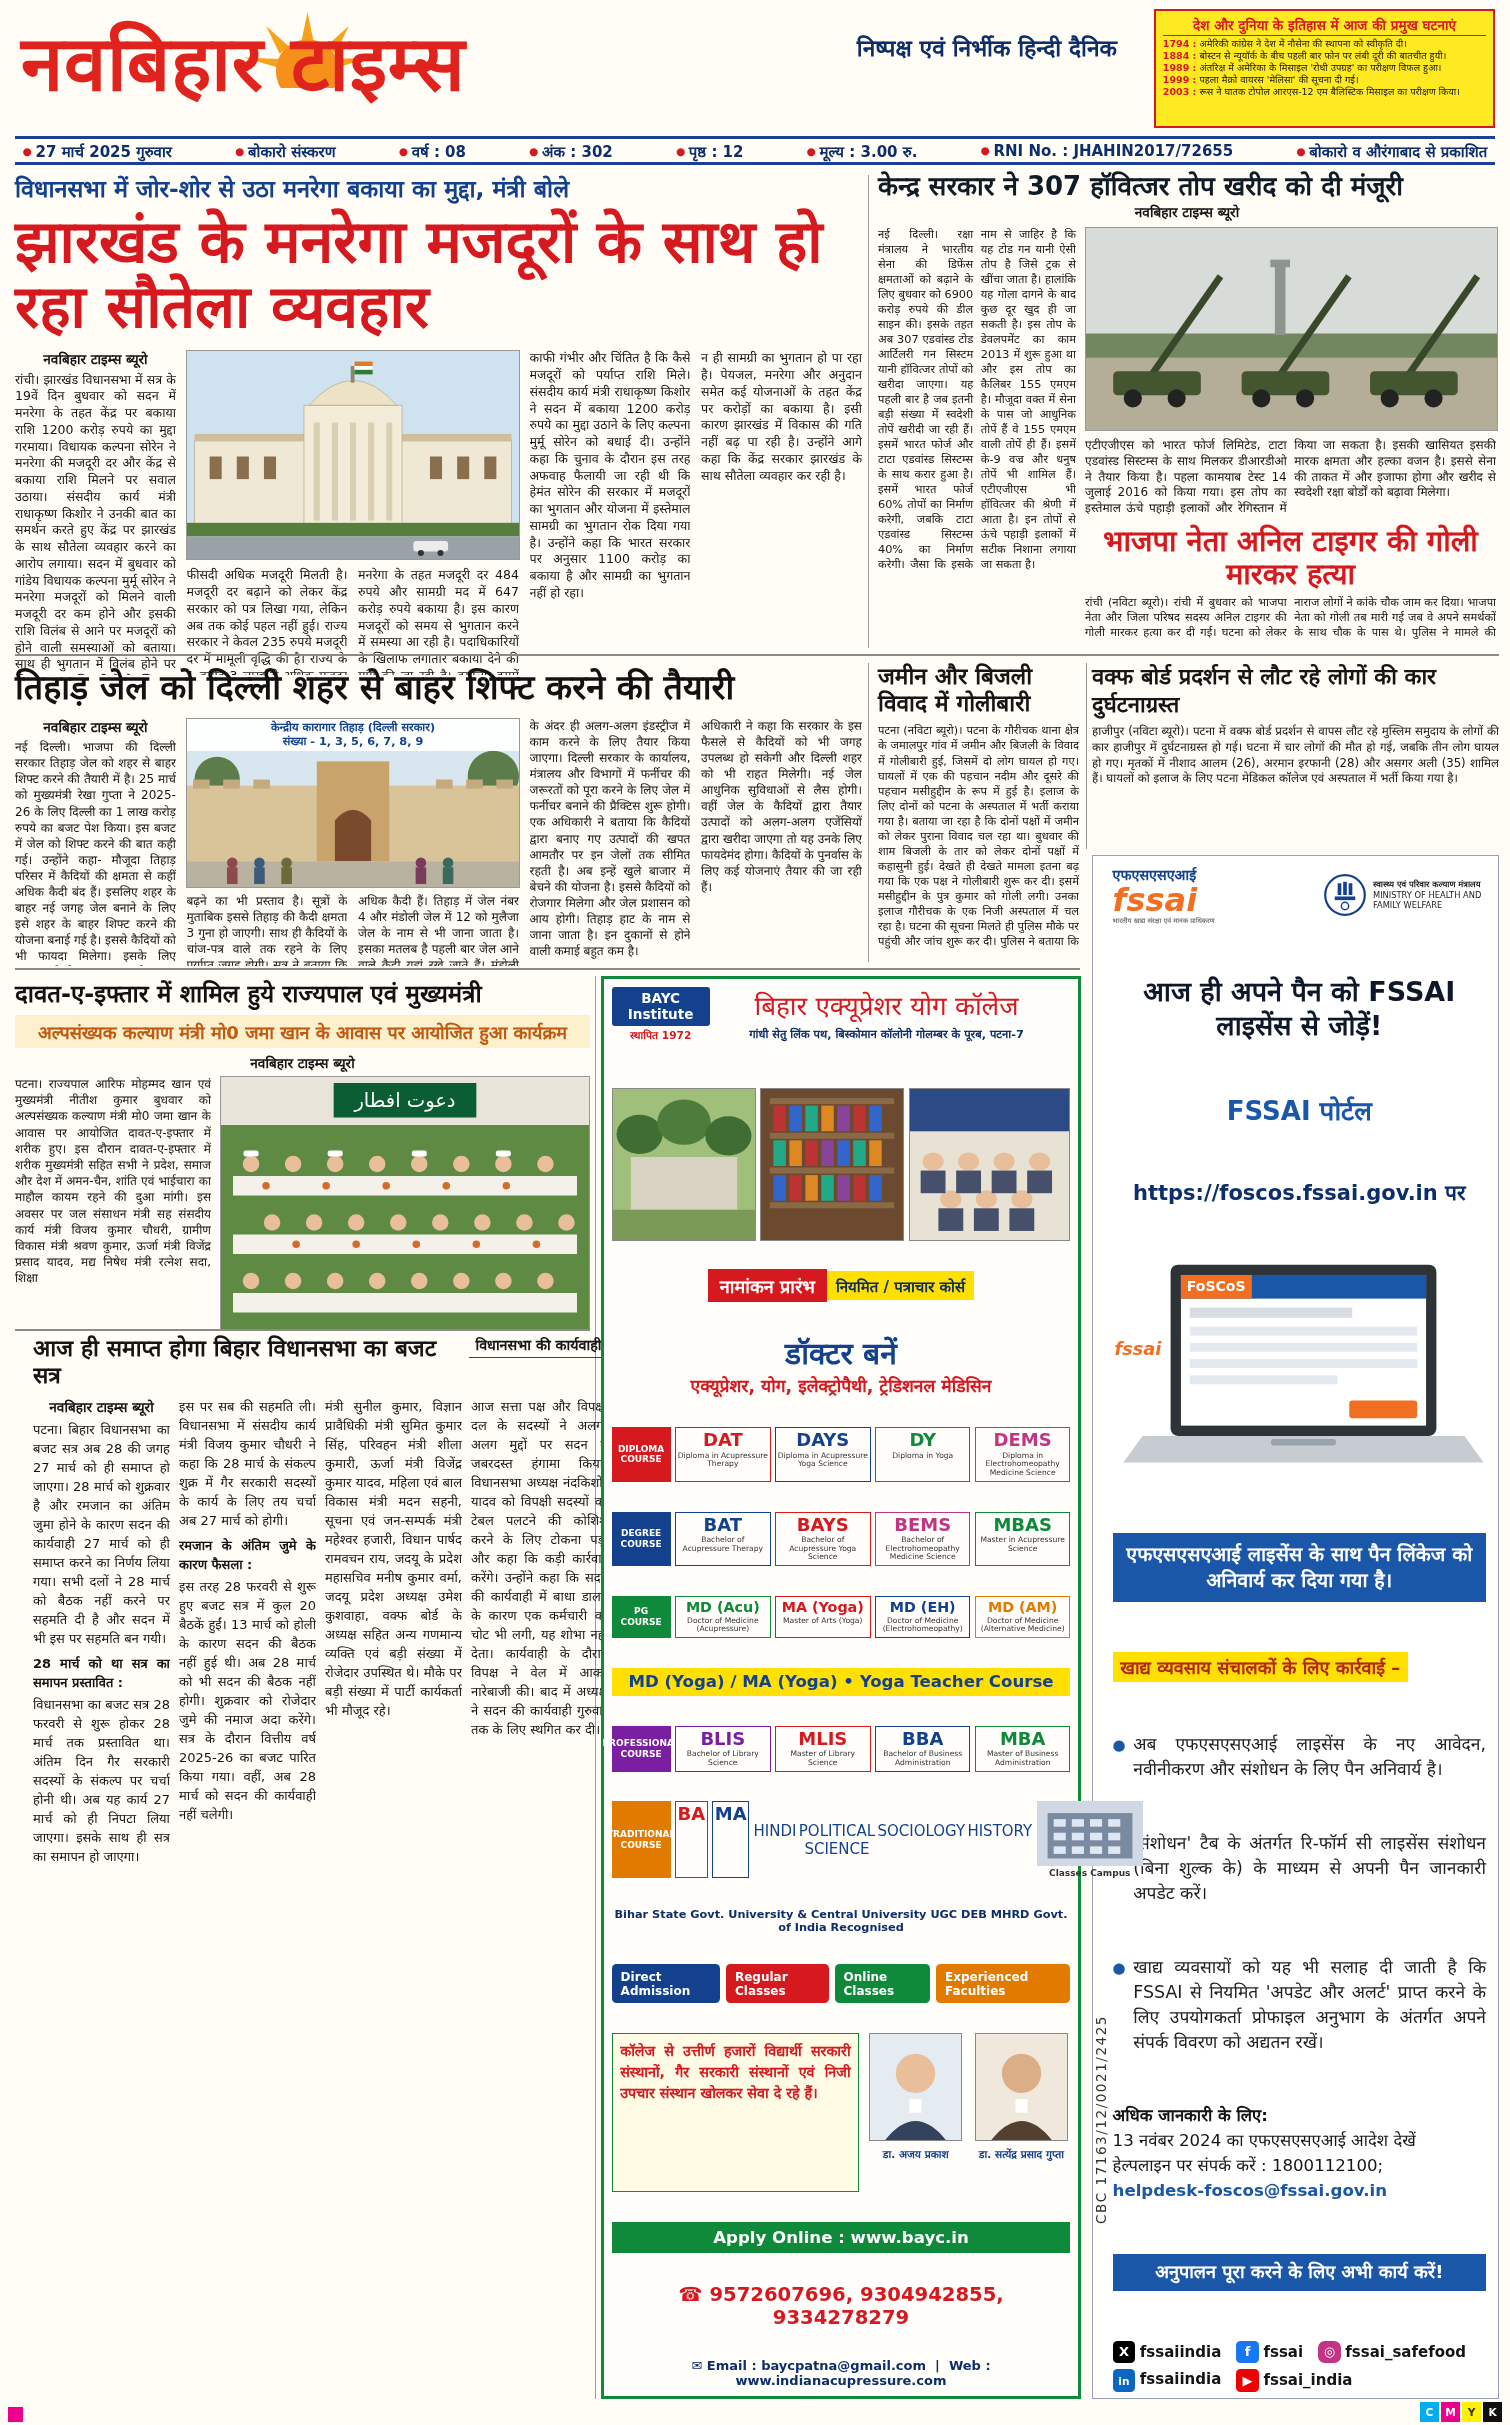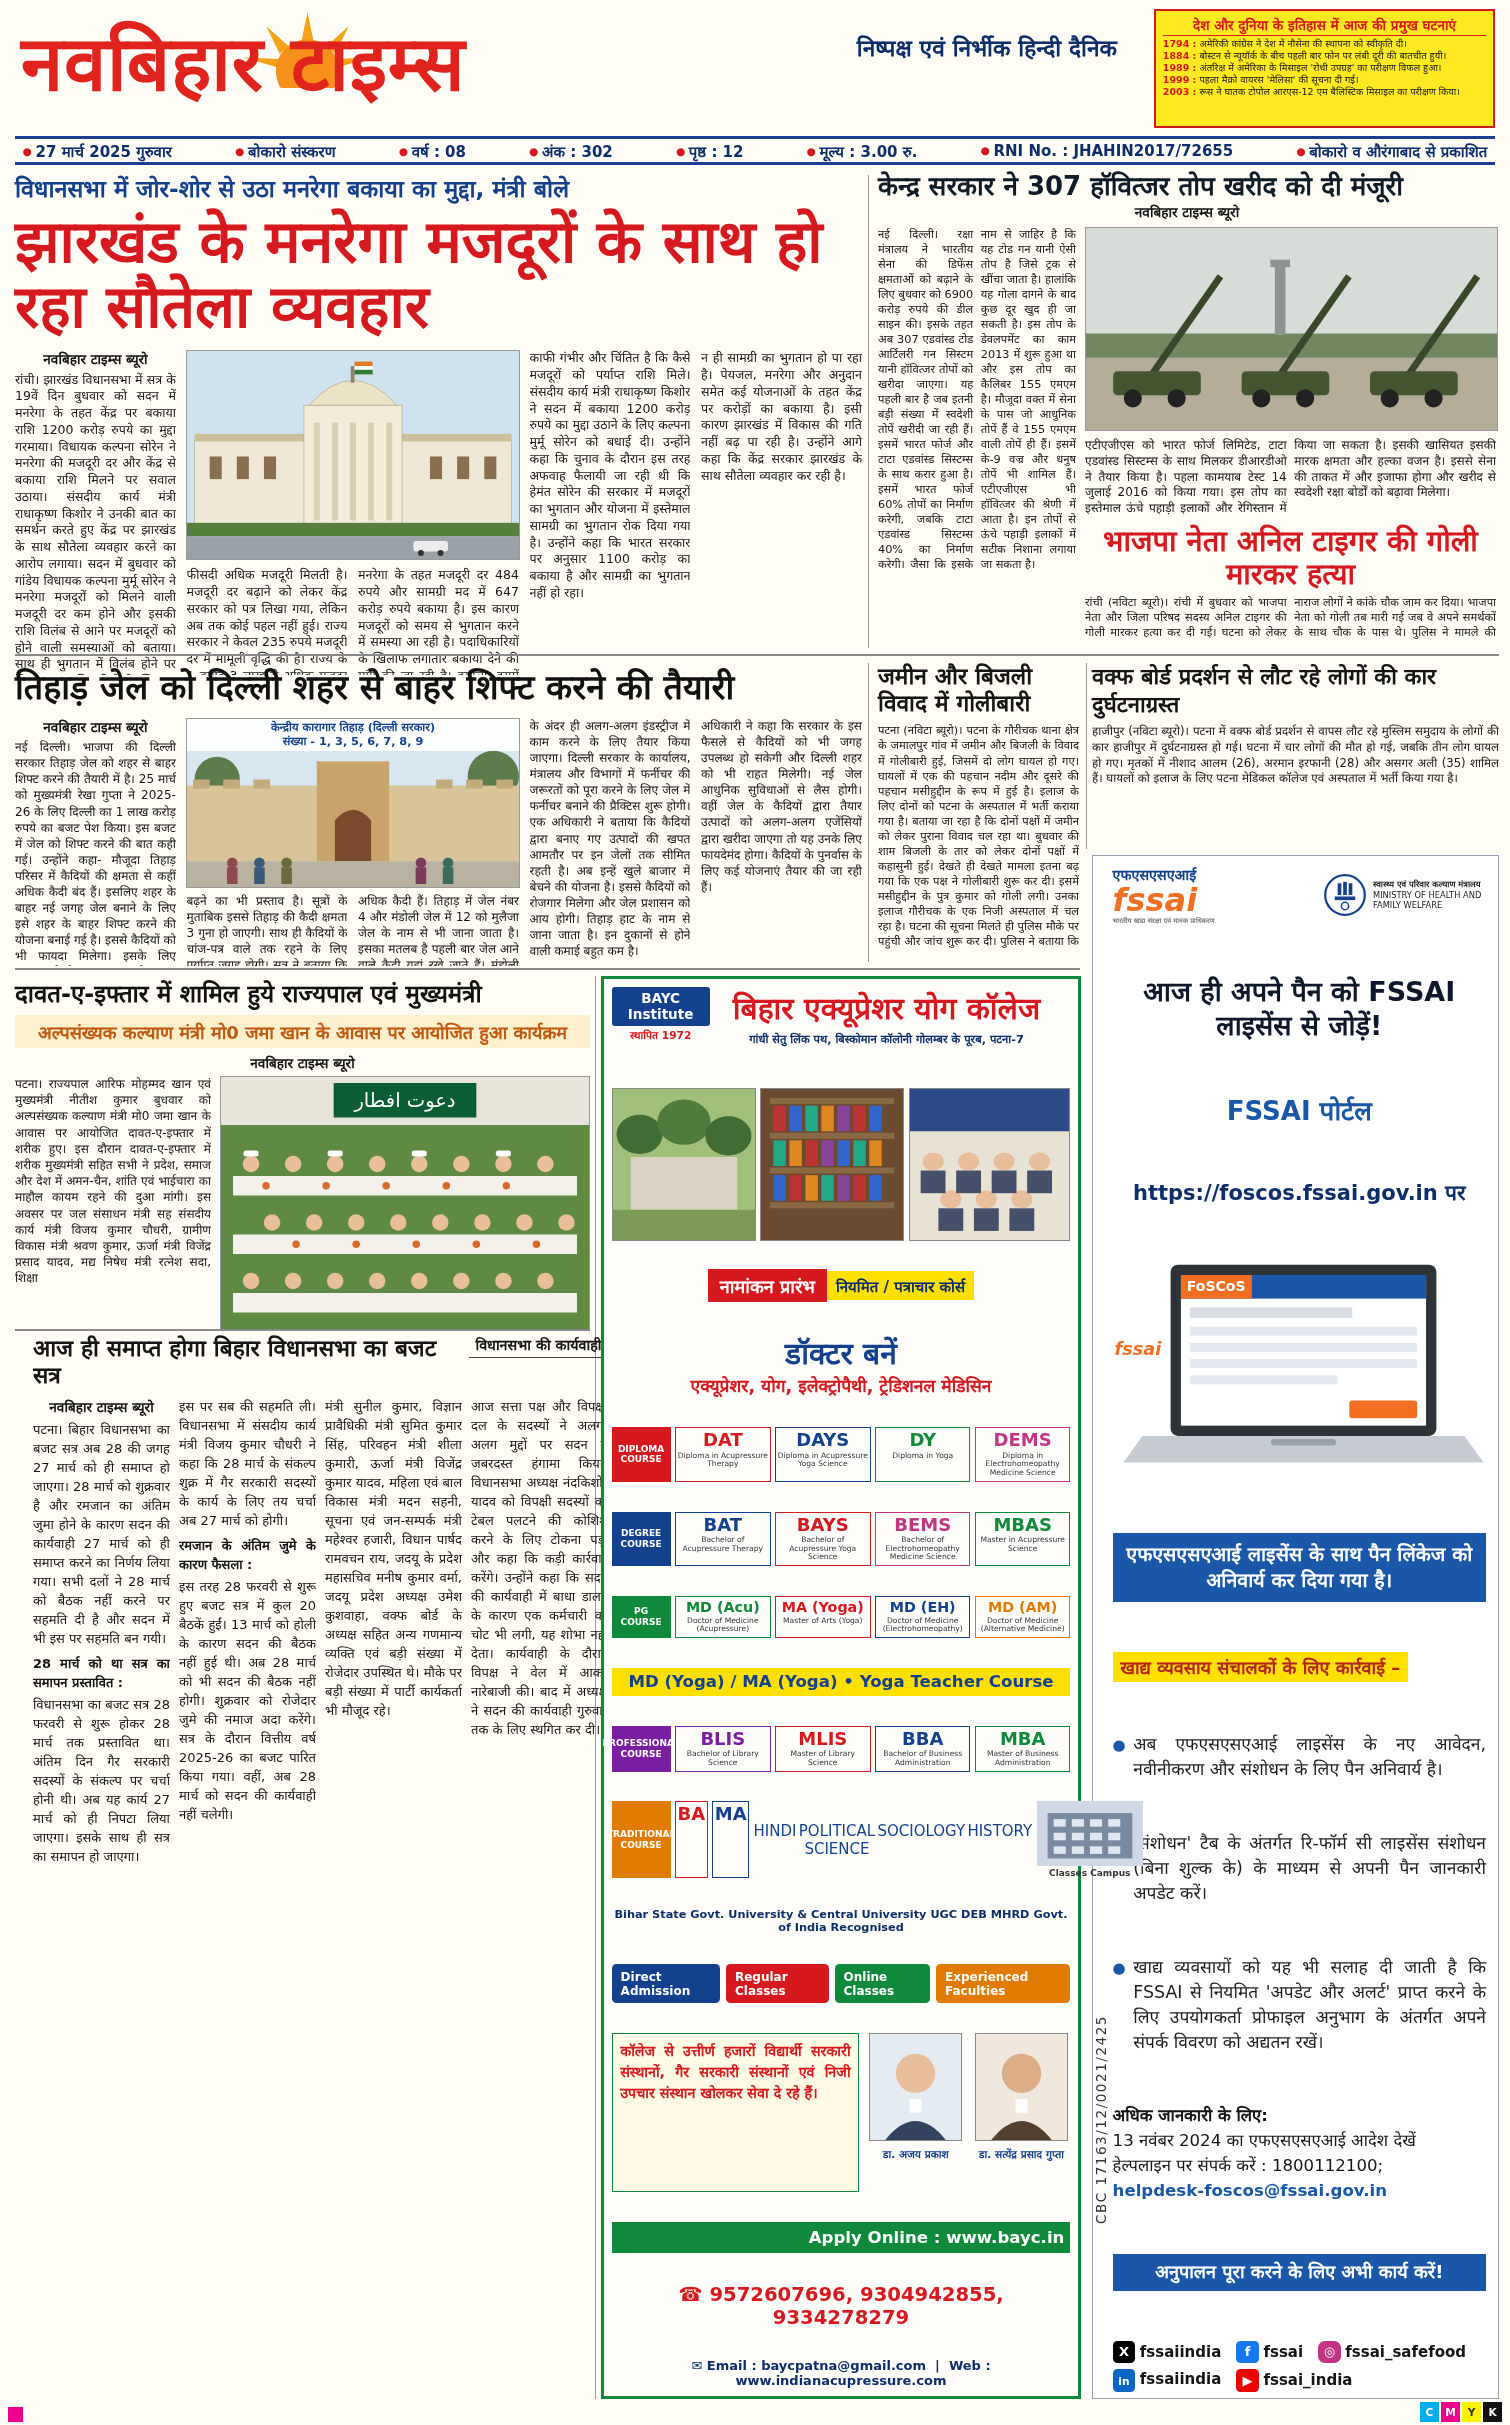--- a/index.html
+++ b/index.html
@@ -117,21 +117,21 @@
   .b-sub{font-weight:bold;margin:6px 0 3px 0;}
 
   
   .bayc{position:absolute;left:601px;top:976px;width:480px;height:1423px;box-sizing:border-box;
         border:3px solid #0f8a3a;background:#fffefb;padding:7.6px;display:flex;flex-direction:column;
         justify-content:space-between;gap:4.5px;}
   .by-head{position:relative;text-align:center;min-height:72px;}
   .by-inst{position:absolute;left:0;top:0;width:98px;}
   .by-instbox{background:#13418e;color:#fff;font-size:13.6px;font-weight:bold;padding:3.8px 3px;border-radius:3px;}
   .by-est{color:#d6191f;font-size:10.6px;font-weight:bold;margin-top:2.3px;}
-  .by-name{font-size:30px;font-weight:bold;color:#d6191f;margin-left:91px;}
+  .by-name{font-size:26px;font-weight:normal;color:#d6191f;margin-left:91px;}
   .by-addr{font-size:11.3px;font-weight:bold;color:#0d2d6b;margin-left:91px;margin-top:3px;}
   .by-photos{display:flex;gap:4.5px;height:151px;}
   .by-photos svg{border:0.8px solid #888;}
   .by-enroll{display:flex;justify-content:center;align-items:center;}
   .by-enr1{background:#d6191f;color:#fff;font-size:18px;font-weight:bold;padding:4.5px 12px;}
   .by-enr2{background:#ffe000;color:#0d2d6b;font-size:15px;font-weight:bold;padding:4.5px 9px;}
   .by-doc{text-align:center;}
   .by-doc .big{font-size:30px;font-weight:bold;color:#13418e;}
   .by-doc .small{font-size:17.4px;font-weight:bold;color:#d6191f;}
   .crow{display:flex;gap:4.5px;align-items:stretch;}
@@ -147,21 +147,21 @@
   .by-recog{font-size:11.3px;font-weight:bold;color:#0d2d6b;text-align:center;}
   .pills{display:flex;gap:6px;justify-content:center;}
   .pill{color:#fff;font-size:12px;font-weight:bold;padding:5.3px 9px;border-radius:4.5px;}
   .p0{background:#13418e;}.p1{background:#d6191f;}.p2{background:#0f8a3a;}.p3{background:#e07b00;}
   .by-bottom{display:flex;gap:7.6px;height:159px;}
   .grad-box{flex:1;border:1.5px solid #0f8a3a;background:#fffbe4;color:#d6191f;font-size:14.3px;
             font-weight:bold;line-height:1.45;padding:7.6px;}
   .doc-card{width:98px;text-align:center;}
   .doc-card svg{border:0.8px solid #888;}
   .doc-name{font-size:10.6px;font-weight:bold;color:#13418e;margin-top:3px;}
-  .by-apply{background:#0f8a3a;color:#fff;font-size:16.6px;font-weight:bold;text-align:right;padding:6px;}
+  .by-apply{background:#0f8a3a;color:#fff;font-size:16.6px;font-weight:bold;text-align:center;padding:6px;}
   .by-phone{font-size:19.6px;font-weight:bold;color:#d6191f;text-align:center;}
   .by-mail{font-size:13px;font-weight:bold;color:#0d2d6b;text-align:center;}
 
   
   .cmyk{position:absolute;right:7.6px;bottom:4.5px;display:flex;gap:1.5px;}
   .cmyk span{width:19.6px;height:19.6px;display:inline-flex;align-items:center;justify-content:center;
              font-size:10.6px;font-weight:bold;}
   .cm-c{background:#00aeef;color:#fff;}.cm-m{background:#ec008c;color:#fff;}
   .cm-y{background:#fff200;color:#333;}.cm-k{background:#111;color:#fff;}
   .regmark{position:absolute;left:7.6px;bottom:4.5px;width:15px;height:15px;background:#ec008c;}

